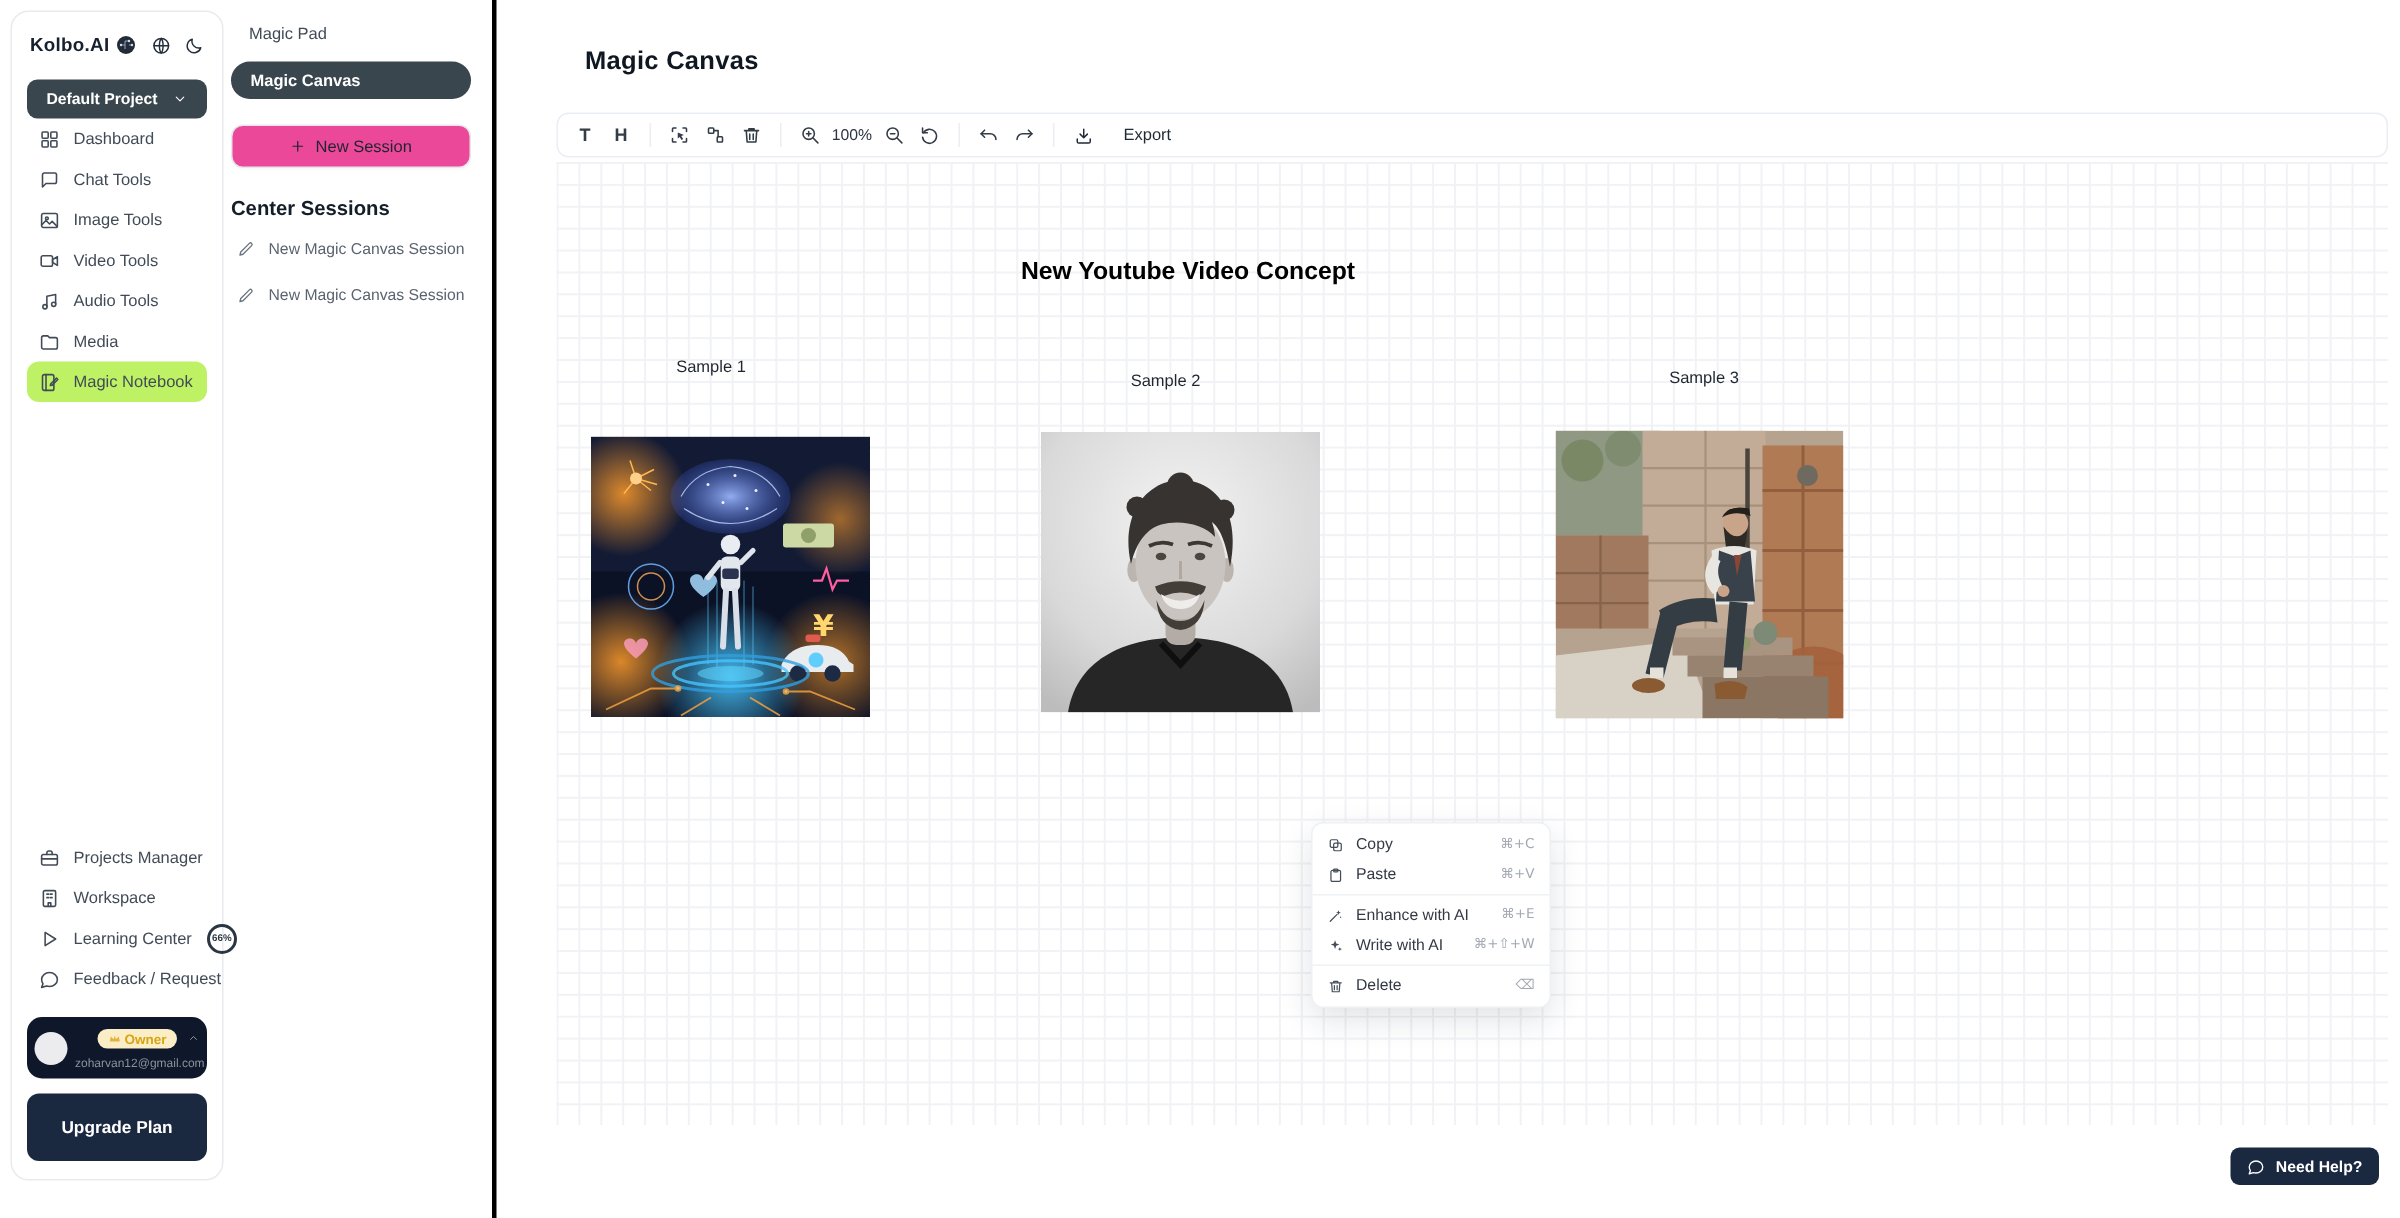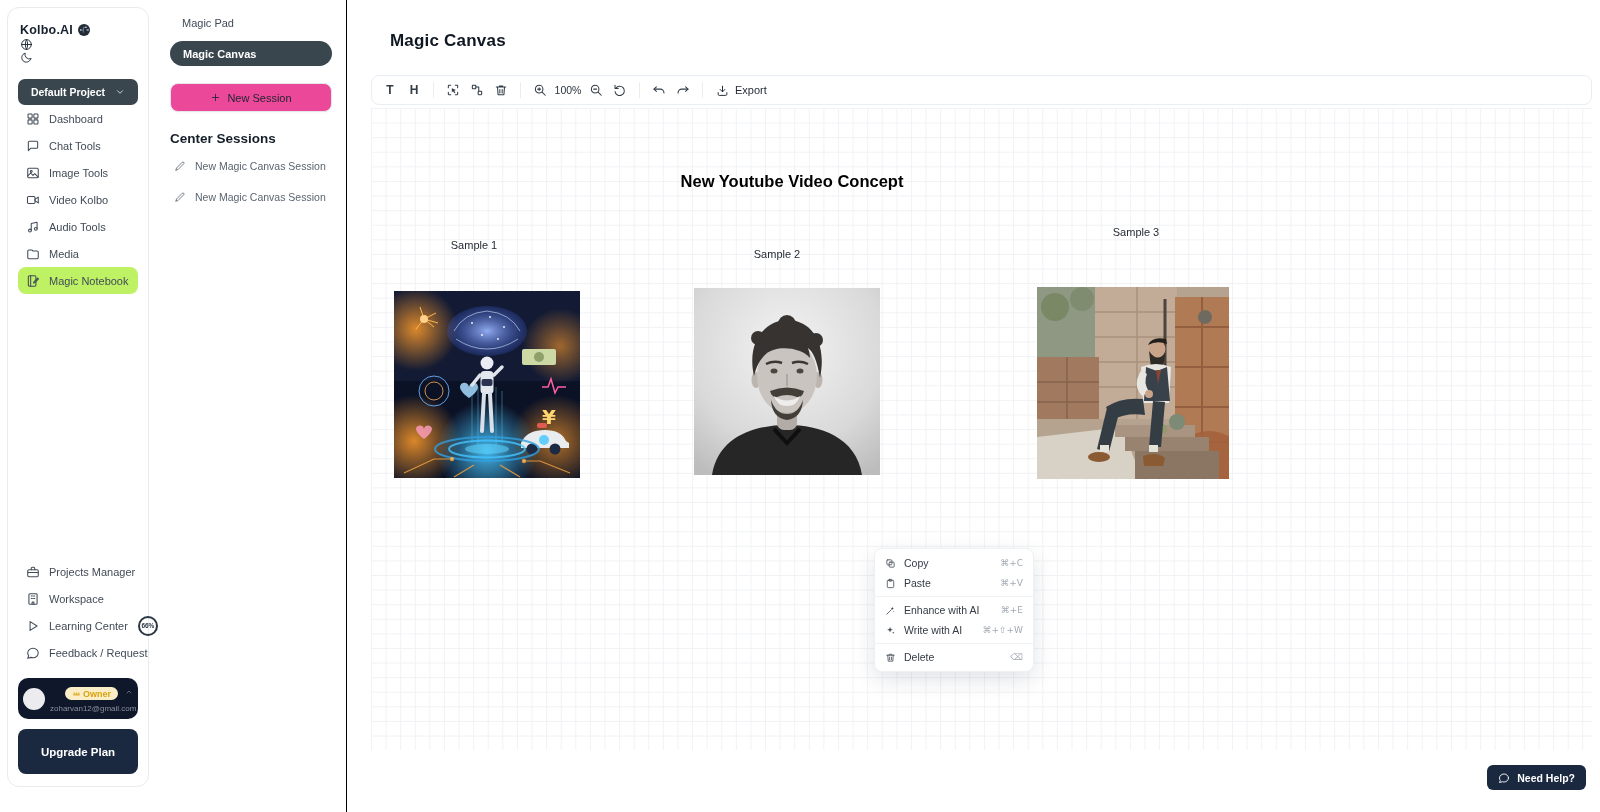--- a/index.html
+++ b/index.html
@@ -5,21 +5,21 @@
   * { box-sizing: border-box; margin: 0; padding: 0; }
   html,body { width:1600px; height:812px; overflow:hidden; background:#fff;
     font-family:"Liberation Sans", sans-serif; color:#2b3440; position:relative; }
   svg.ic { display:block; stroke:currentColor; fill:none; stroke-width:1.8;
     stroke-linecap:round; stroke-linejoin:round; }
 
   
   .sidebar { position:absolute; left:7px; top:7px; width:142px; height:780px;
     background:#fff; border:1px solid #e8eaee; border-radius:12px;
     padding:14px 10px 12px; display:flex; flex-direction:column; z-index:5; }
-  .logo-row { display:flex; align-items:flex-start; justify-content:space-between; padding:0 2px;flex-direction:column; }
+  .logo-row { display:flex; align-items:center; justify-content:space-between; padding:0 2px; }
   .logo-left { display:flex; align-items:center; gap:3px; }
   .logo-text { font-size:12.5px; font-weight:bold; color:#16202e; letter-spacing:.2px; }
   .icon-btn { color:#242f3b; display:flex; align-items:center; cursor:pointer; }
   .project-btn { margin-top:15px; height:26px; background:#3a464e; border-radius:7px;
     color:#fff; font-size:10.5px; font-weight:bold; display:flex; align-items:center;
     justify-content:center; gap:10px; cursor:pointer; }
   .nav { display:flex; flex-direction:column; }
   .nav-item { height:27px; display:flex; align-items:center; gap:9px; padding:0 8px;
     font-size:11px; color:#414b57; border-radius:8px; cursor:pointer; white-space:nowrap; }
   .nav-item.active { background:#bef264; }
@@ -34,22 +34,22 @@
   .user-info { flex:1; text-align:center; min-width:0; }
   .owner-badge { background:#fbeec6; color:#d7a412; font-size:9px; font-weight:bold;
     border-radius:9px; padding:1.5px 7px; display:inline-flex; align-items:center; gap:2px; }
   .email { font-size:8px; color:#8a919c; margin-top:2px; white-space:nowrap; }
   .user-caret { position:absolute; right:5px; top:10px; color:#9aa1ab; }
   .upgrade-btn { margin-top:10px; height:45px; background:#1b2940; border-radius:8px;
     color:#fff; font-size:11.5px; font-weight:bold; display:flex; align-items:center;
     justify-content:center; cursor:pointer; }
 
   
-  .sessions-panel { position:absolute; left:156px; top:0; width:191px; height:812px;
-    border-right:1px solid #000000; padding:14px 14px; background:#fff; }
+  .sessions-panel { position:absolute; left:140px; top:0; width:191px; height:812px;
+    border-right:3px solid #000000; padding:14px 14px; background:#fff; }
   .magic-pad { font-size:11px; color:#414b57; padding:3px 12px 0; cursor:pointer; }
   .magic-canvas-pill { margin-top:12px; height:25px; background:#3a464e; border-radius:13px;
     color:#fff; font-size:11px; font-weight:bold; display:flex; align-items:center;
     padding:0 13px; cursor:pointer; }
   .new-session-btn { margin-top:17px; height:29px; background:#ec4899; border:1px solid #e5e7eb;
     border-radius:8px; display:flex; align-items:center; justify-content:center; gap:6px;
     font-size:11px; color:#1c2530; cursor:pointer; box-shadow:0 1px 2px rgba(0,0,0,.03); }
   .recent-header { margin-top:19px; font-size:13.5px; font-weight:bold; color:#141e29; }
   .session-item { margin-top:9px; height:22px; display:flex; align-items:center; gap:9px;
     font-size:10.5px; color:#5a6470; padding:0 4px; cursor:pointer; white-space:nowrap; }
@@ -60,21 +60,21 @@
   .main-title { position:absolute; left:43px; top:31px; font-size:17px; font-weight:bold;
     color:#0f1722; letter-spacing:.2px; }
   .toolbar { position:absolute; left:24px; right:8px; top:75px; height:30px;
     background:#fff; border:1px solid #e9eef4; border-radius:8px; display:flex;
     align-items:center; padding:0 6px; }
   .tool-btn { width:24px; height:22px; display:flex; align-items:center; justify-content:center;
     color:#333c47; border-radius:5px; cursor:pointer; font-size:12px; font-weight:bold; flex:none; }
   .tool-btn .ic { width:14px; height:14px; }
   .tool-sep { width:1px; height:16px; background:#ebedf1; margin:0 7px; flex:none; }
   .zoom-label { font-size:10.5px; color:#2b3440; width:32px; text-align:center; flex:none; }
-  .export-btn { display:flex; align-items:center; gap:6px; font-size:11px; color:#1f2937;
+  .export-btn { display:flex; align-items:center; gap:20px; font-size:11px; color:#1f2937;
     padding:0 6px; cursor:pointer; }
 
   .canvas-area { position:absolute; left:24px; right:8px; top:108px; bottom:62px;
     background-image:
       linear-gradient(to right, #f1f2f5 1px, transparent 1px),
       linear-gradient(to bottom, #f1f2f5 1px, transparent 1px);
     background-size:14.6px 14.6px; }
   .canvas-heading { position:absolute; left:421px; top:64px; transform:translateX(-50%);
     font-size:16.5px; font-weight:bold; color:#000; white-space:nowrap; }
   .sample-label { position:absolute; transform:translateX(-50%); font-size:11px;
@@ -159,21 +159,21 @@
           <circle cx="9" cy="9.5" r="1.6"></circle>
           <path d="M3 17l5-5 4 4 3-3 6 6"></path>
         </svg>
       <span>Image Tools</span>
     </div>
     <div class="nav-item">
       <svg class="ic" viewBox="0 0 24 24">
           <rect x="2.5" y="6" width="13" height="12" rx="2"></rect>
           <path d="M15.5 10.5 21 7v10l-5.5-3.5z"></path>
         </svg>
-      <span>Video Kolbo</span>
+      <span>Video Tools</span>
     </div>
     <div class="nav-item">
       <svg class="ic" viewBox="0 0 24 24">
           <path d="M9 18V6l10-2v11"></path>
           <circle cx="6.8" cy="18" r="2.4"></circle>
           <circle cx="16.8" cy="15.2" r="2.4"></circle>
         </svg>
       <span>Audio Tools</span>
     </div>
     <div class="nav-item">
@@ -332,21 +332,21 @@
           <path d="M4 16v3a2 2 0 0 0 2 2h12a2 2 0 0 0 2-2v-3"></path>
         </svg>
       <span>Export</span>
     </div>
   </div>
 
   <div class="canvas-area">
     <div class="canvas-heading">New Youtube Video Concept</div>
     <div class="sample-label" style="left:103px; top:131px;">Sample 1</div>
     <div class="sample-label" style="left:406px; top:140px;">Sample 2</div>
-    <div class="sample-label" style="left:765px; top:118px;">Sample 3</div>
+    <div class="sample-label" style="left:765px; top:138px;">Sample 3</div>
 
     <div class="canvas-img" style="left:23px; top:183px; width:186px; height:187px;">
       <svg viewBox="0 0 186 187" preserveAspectRatio="none">
         <defs>
           <radialGradient id="g1o">
               <stop offset="0%" stop-color="#ff9c2a" stop-opacity=".85"></stop>
               <stop offset="100%" stop-color="#ff9c2a" stop-opacity="0"></stop>
             </radialGradient>
           <radialGradient id="g1b">
               <stop offset="0%" stop-color="#49c8ff" stop-opacity=".9"></stop>

